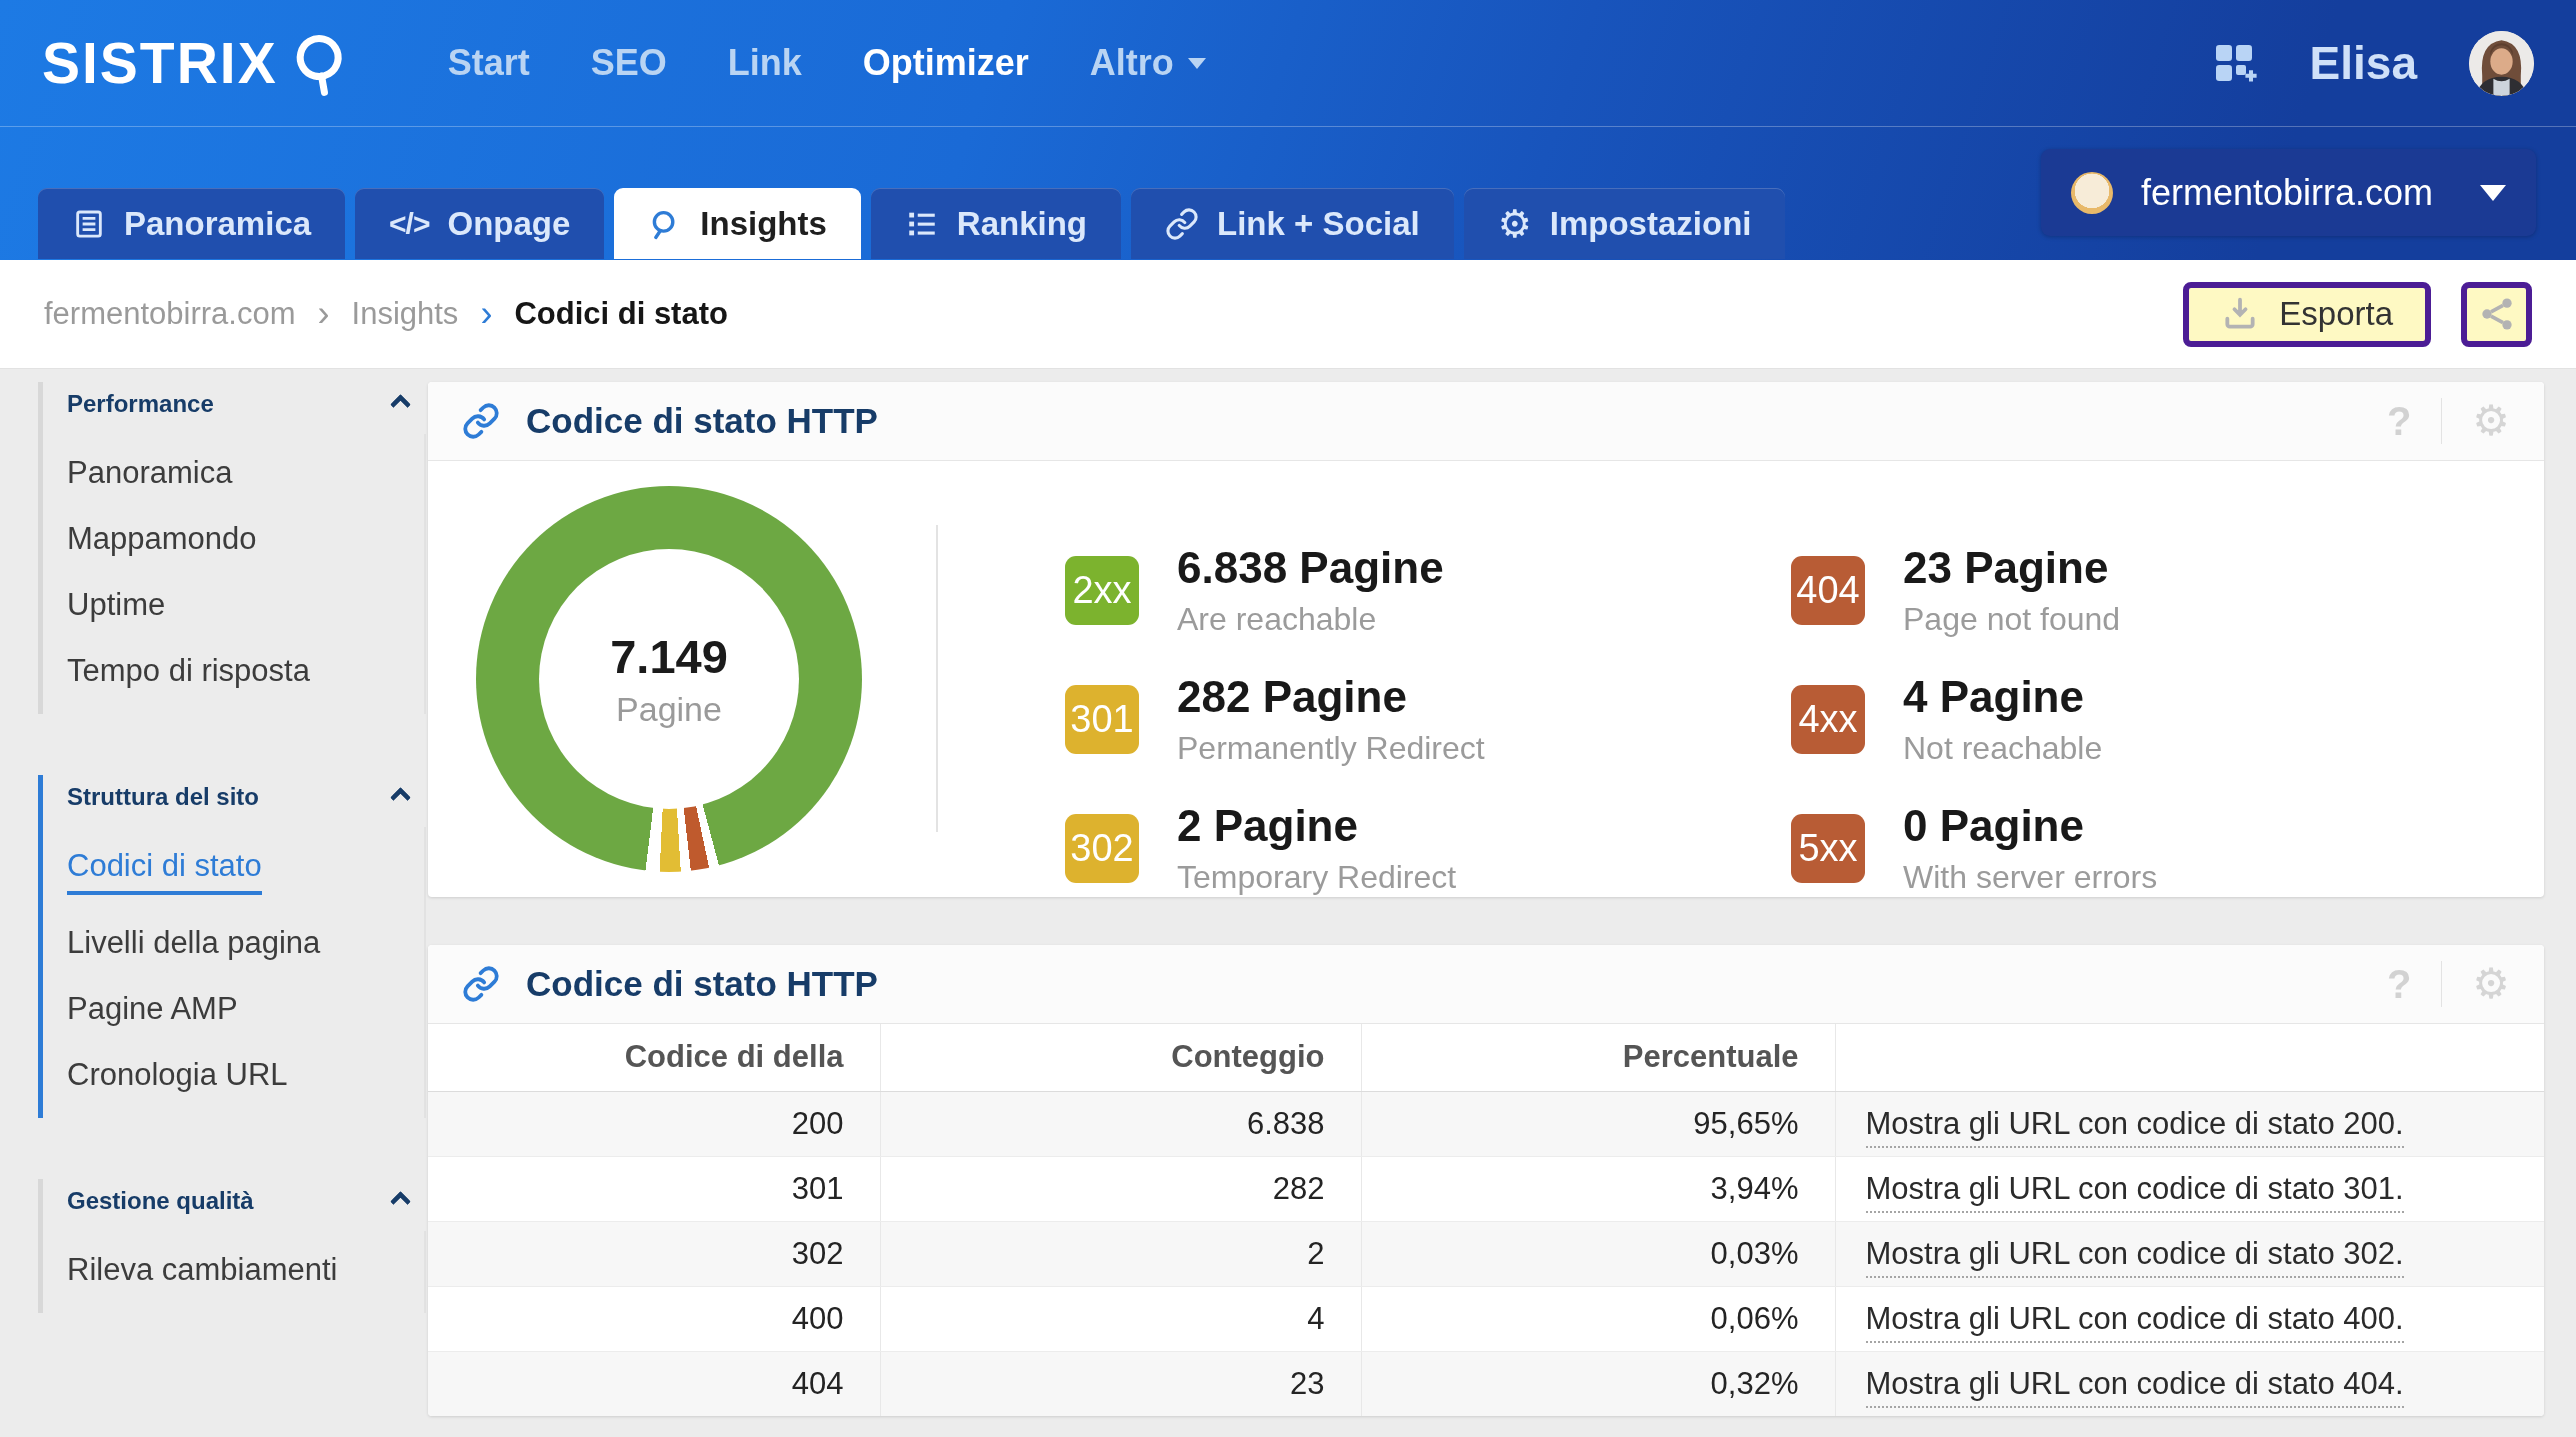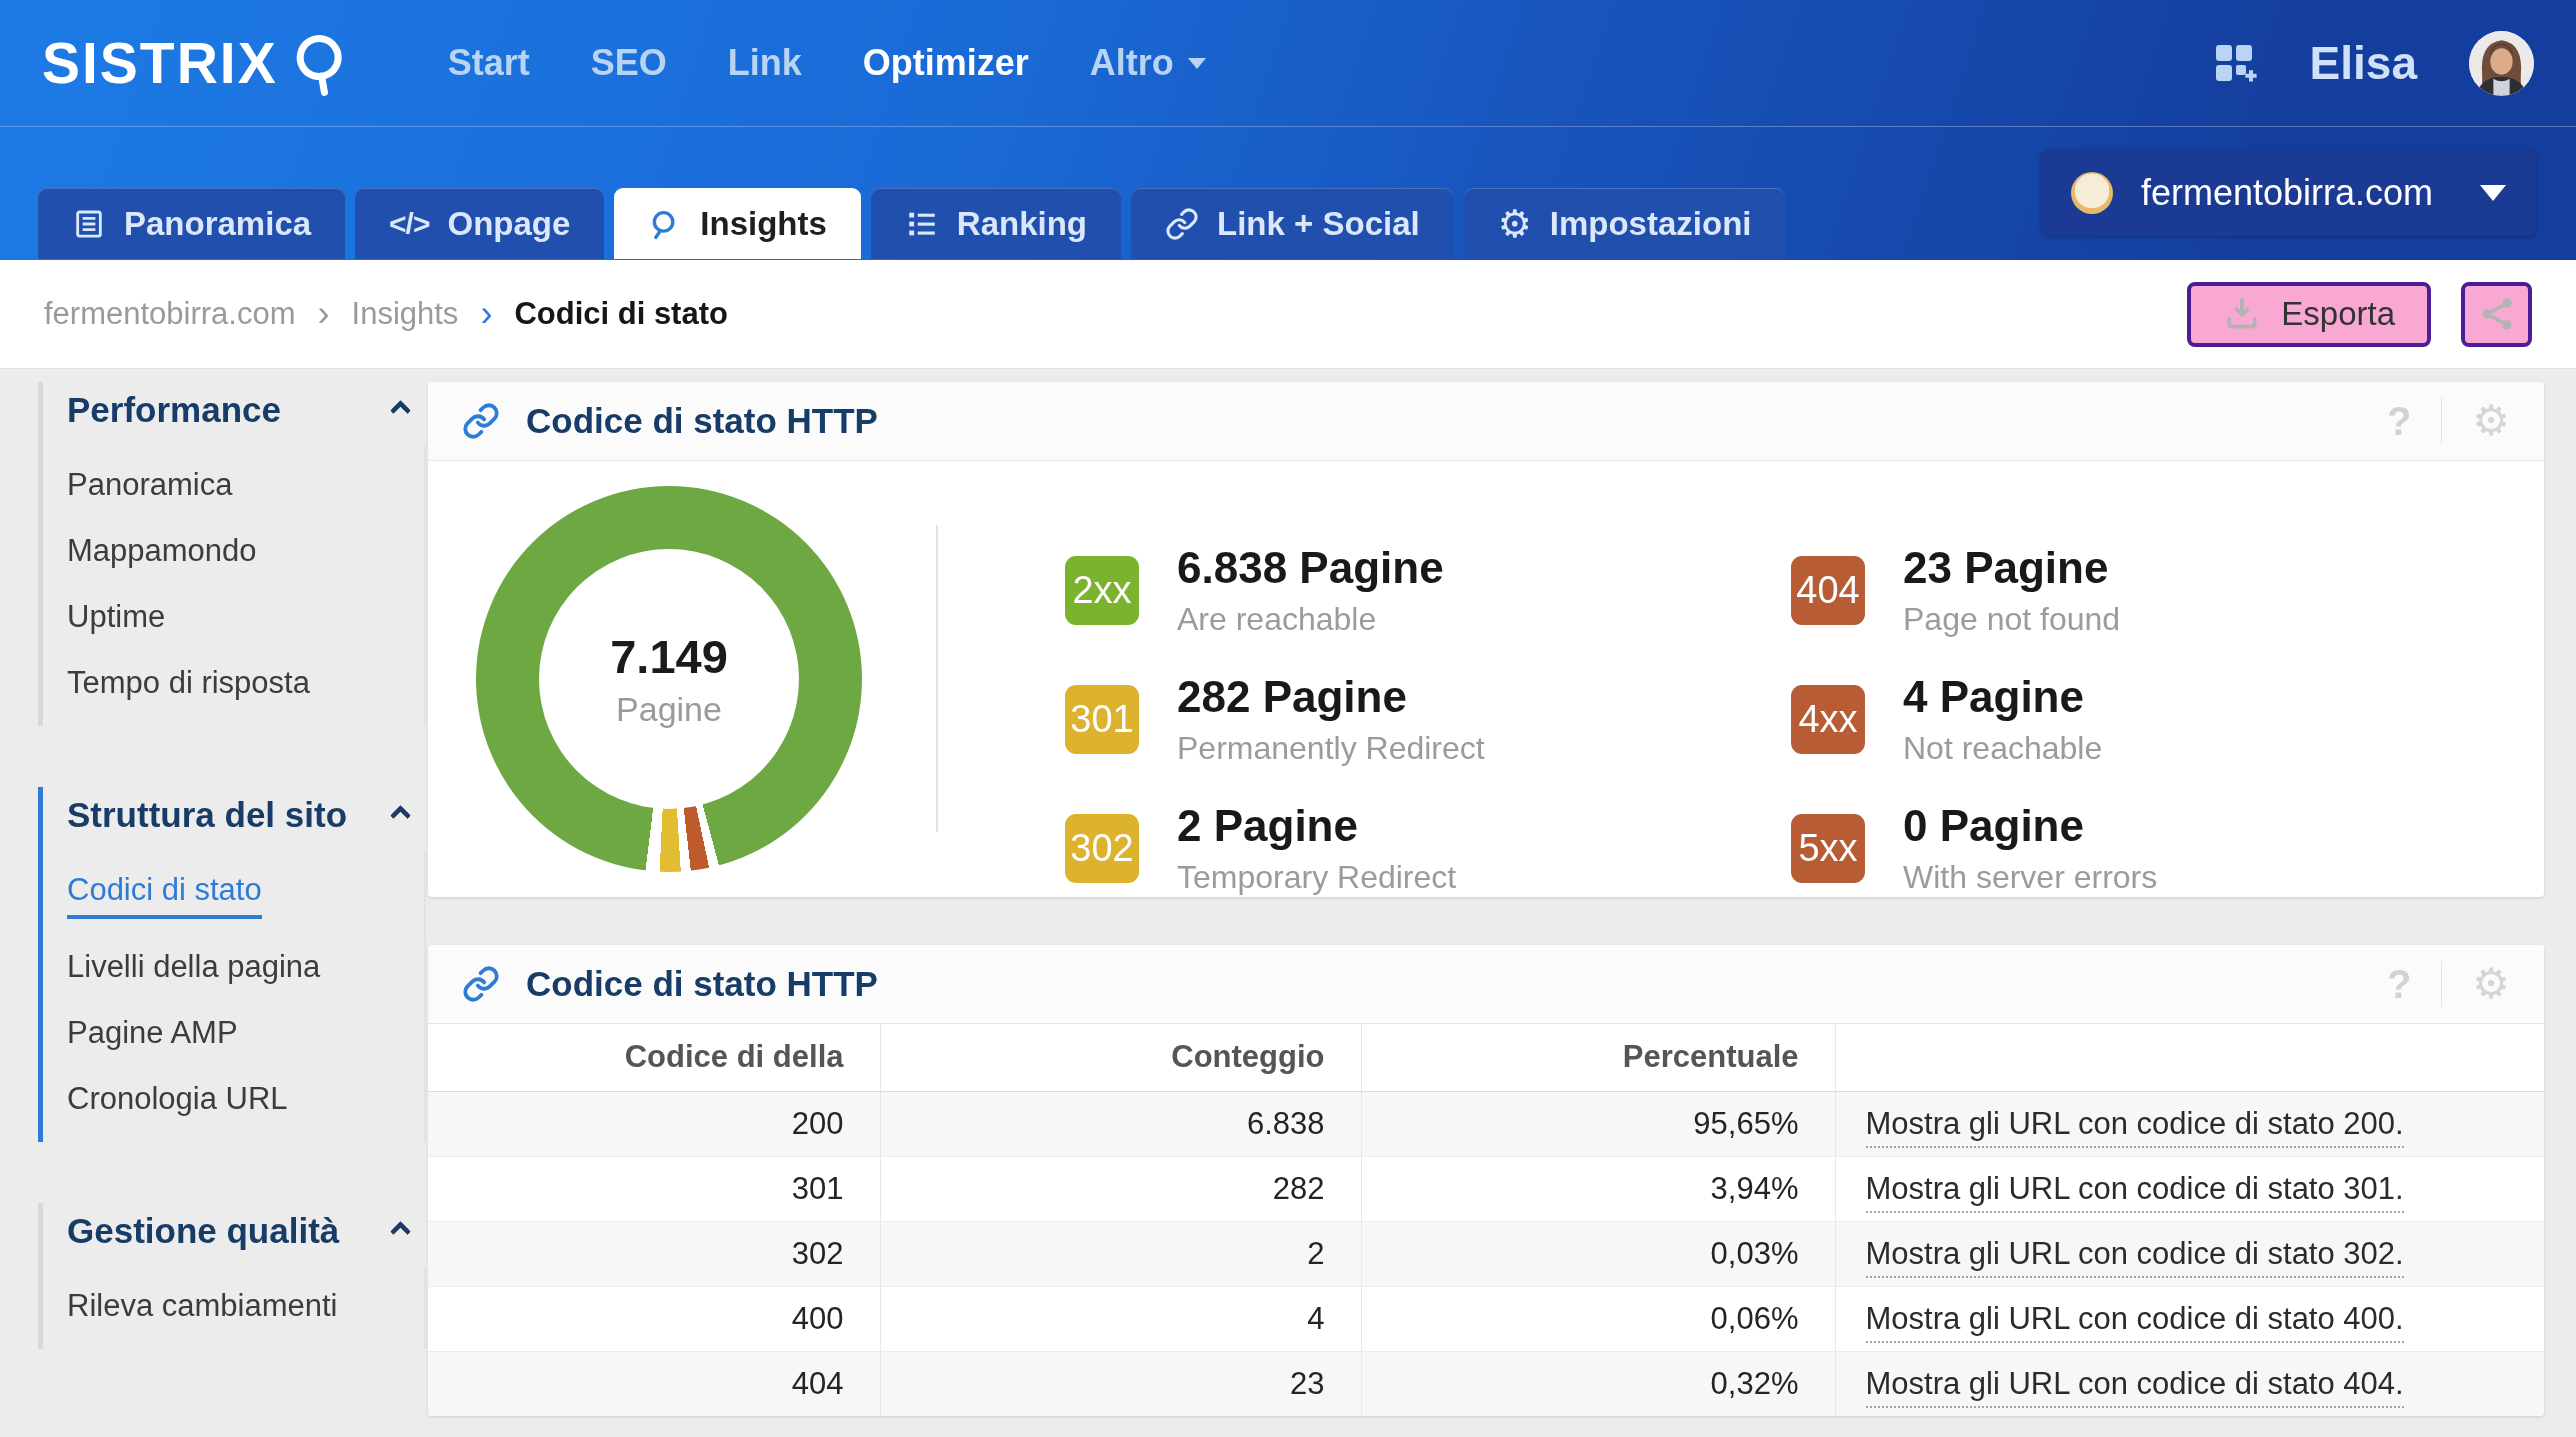--- a/index.html
+++ b/index.html
@@ -41,33 +41,33 @@
   .dd-domain{font-size:36px;color:#fff;margin-left:28px}
   .dd-caret{margin-left:auto;width:0;height:0;border-left:13px solid transparent;border-right:13px solid transparent;border-top:16px solid #fff}
 
   
   .crumbbar{height:109px;background:#fff;display:flex;align-items:center;padding:0 44px;border-bottom:1px solid #e2e2e2}
   .crumb{font-size:31px;color:#9a9a9a;cursor:pointer}
   .crumb-sep{font-size:36px;color:#9a9a9a;margin:0 22px;line-height:0}
   .crumb-sep.blue{color:#2e7cd6}
   .crumb.current{color:#161616;font-weight:700;cursor:default}
   .crumb-actions{margin-left:auto;display:flex;align-items:center;gap:30px}
-  .btn{height:65px;background:#f9a8d4;border:4px solid #4c1d95;border-radius:8px;display:flex;align-items:center;
+  .btn{height:65px;background:#fef9c3;border:6px solid #4c1d95;border-radius:8px;display:flex;align-items:center;
     justify-content:center;cursor:pointer}
   .btn-export{padding:0 32px;gap:20px;font-size:33px;color:#333}
   .btn-export .dl-ic{color:#b3b3b3;display:flex}
   .btn-share{width:71px;color:#b3b3b3}
 
   
   .bodywrap{position:relative;height:1069px}
   .sidebar{position:absolute;left:38px;top:13px;width:388px}
   .sb-section{border-left:5px solid #d8d8d8;padding-left:24px;margin-bottom:61px}
   .sb-section.active{border-left-color:#2e7cd6}
   .sb-head{display:flex;align-items:center;justify-content:space-between;padding:8px 10px 16px 0;cursor:pointer}
-  .sb-title{font-size:35px;font-weight:700;color:#173c68}
+  .sb-title{font-size:24px;font-weight:700;color:#173c68}
   .chev-up{width:15px;height:15px;border-left:5px solid #173c68;border-top:5px solid #173c68;transform:rotate(45deg);border-radius:2px;margin-right:8px}
   .sb-items{border-right:2px solid #e2e2e2;padding:6px 0 10px}
   .sb-item{font-size:31px;color:#3c3c3c;padding:15px 0;cursor:pointer}
   .sb-item span{display:inline-block}
   .sb-item.active span{color:#2e7cd6;border-bottom:4px solid #2e7cd6;padding-bottom:7px}
 
   .main{position:absolute;left:428px;top:13px;width:2116px}
   .panel{background:#fff;border-radius:4px;box-shadow:0 1px 3px rgba(0,0,0,.13);margin-bottom:48px;overflow:hidden}
   .panel-head{height:79px;background:#fbfbfb;border-bottom:1px solid #e6e6e6;display:flex;align-items:center;padding:0 34px}
   .panel-title{font-size:35px;font-weight:700;color:#173c68;margin-left:26px}

